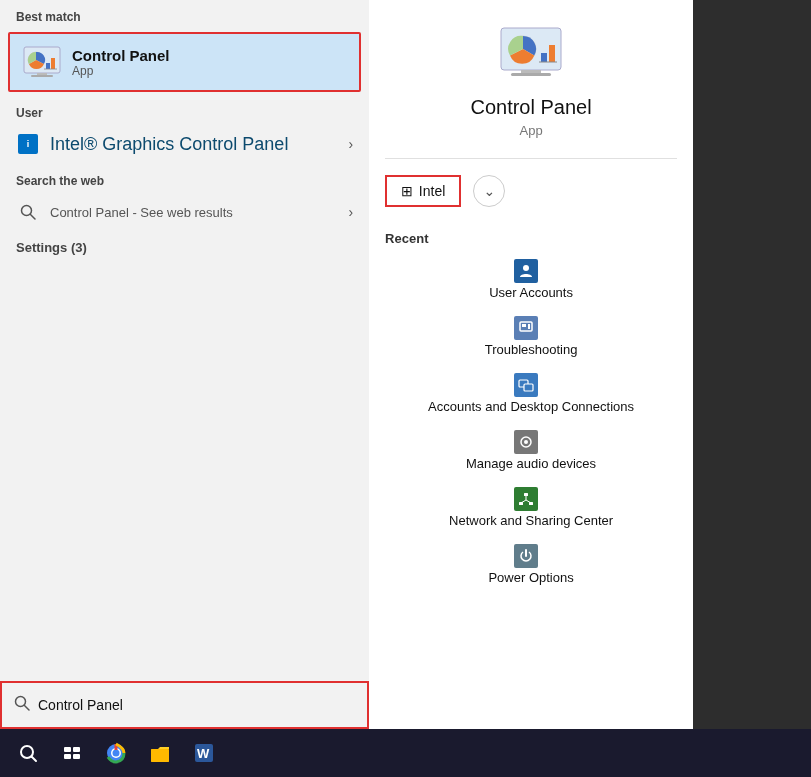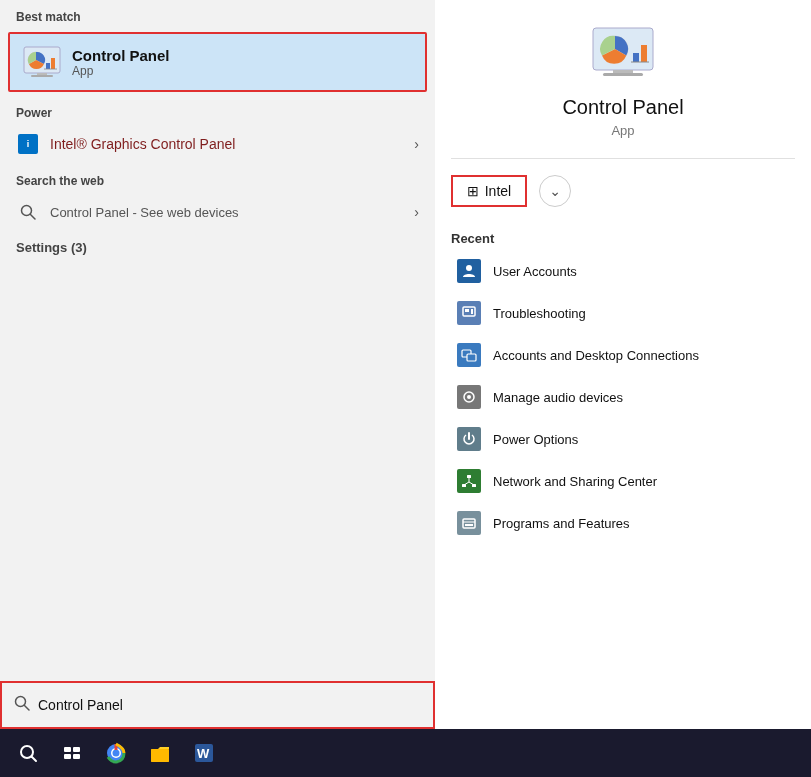--- a/index.html
+++ b/index.html
@@ -9,21 +9,21 @@
       font-family: 'Segoe UI', Arial, sans-serif;
       background: #2d2d2d;
       overflow: hidden;
       position: relative;
     }
 
     .start-menu {
       position: absolute;
       bottom: 48px;
       left: 0;
-      width: 811px;
+      width: 693px;
       height: 729px;
       display: flex;
       background: transparent;
     }
 
     
     .left-panel {
       width: 435px;
       height: 100%;
       background: #f2f2f2;
@@ -78,22 +78,22 @@
     .apps-item .item-icon-small {
       width: 24px;
       height: 24px;
       margin-right: 10px;
       display: flex;
       align-items: center;
       justify-content: center;
       flex-shrink: 0;
     }
     .apps-item .item-label {
-      font-size: 14px;
-      color: #7f1d1d;
+      font-size: 18px;
+      color: #0c4a6e;
       flex: 1;
     }
     .apps-item .arrow {
       font-size: 14px;
       color: #555;
     }
 
     
     .web-item {
       display: flex;
@@ -238,20 +238,21 @@
       overflow-y: auto;
       flex: 1;
     }
 
     .recent-item {
       display: flex;
       align-items: center;
       padding: 7px 4px;
       cursor: pointer;
       border-radius: 2px;
+      flex-direction: column;
     }
     .recent-item .r-icon {
       width: 28px;
       height: 28px;
       margin-right: 10px;
       flex-shrink: 0;
       display: flex;
       align-items: center;
       justify-content: center;
     }
@@ -346,41 +347,41 @@
           <rect x="14" y="30" width="10" height="2" fill="#bbb"></rect>
           <rect x="8" y="32" width="22" height="2" rx="1" fill="#aaa"></rect>
         </svg>
       </div>
       <div class="item-text">
         <div class="item-title">Control Panel</div>
         <div class="item-subtitle">App</div>
       </div>
     </div>
 
-    <div class="section-label">Power</div>
+    <div class="section-label">User</div>
 
     <div class="apps-item">
       <div class="item-icon-small">
         <div class="intel-icon">i</div>
       </div>
       <span class="item-label">Intel® Graphics Control Panel</span>
       <span class="arrow">›</span>
     </div>
 
     <div class="section-label">Search the web</div>
 
     <div class="web-item">
       <div class="search-icon-wrap">
         <svg width="16" height="16" viewBox="0 0 16 16" fill="none">
           <circle cx="6.5" cy="6.5" r="5" stroke="#555" stroke-width="1.5"></circle>
           <line x1="10.5" y1="10.5" x2="15" y2="15" stroke="#555" stroke-width="1.5" stroke-linecap="round"></line>
         </svg>
       </div>
       <span class="web-label">
-        <span>Control Panel</span><span> - See web devices</span>
+        <span>Control Panel</span><span> - See web results</span>
       </span>
       <span class="arrow">›</span>
     </div>
 
     <div class="settings-label">Settings (3)</div>
 
     <div class="spacer"></div>
 
     <div class="search-bar">
       <span class="search-icon">
@@ -473,62 +474,50 @@
           <div class="small-colored-icon icon-gray">
             <svg width="16" height="16" viewBox="0 0 16 16" fill="white">
               <circle cx="8" cy="8" r="5" fill="none" stroke="white" stroke-width="1.5"></circle>
               <circle cx="8" cy="8" r="2" fill="white"></circle>
             </svg>
           </div>
         </div>
         <span class="r-label">Manage audio devices</span>
       </div>
 
-
-      <div class="recent-item">
-        <div class="r-icon">
-          <div class="small-colored-icon" style="background:#607d8b;">
-            <svg width="16" height="16" viewBox="0 0 16 16" fill="white">
-              <path d="M8 2 L8 8" stroke="white" stroke-width="2" stroke-linecap="round"></path>
-              <path d="M5 4 A5 5 0 1 0 11 4" fill="none" stroke="white" stroke-width="1.5"></path>
-            </svg>
-          </div>
-        </div>
-        <span class="r-label">Power Options</span>
-      </div>
 
       <div class="recent-item">
         <div class="r-icon">
           <div class="small-colored-icon" style="background:#2e7d32;">
             <svg width="16" height="16" viewBox="0 0 16 16" fill="white">
               <rect x="6" y="2" width="4" height="3" rx="0.5"></rect>
               <rect x="1" y="11" width="4" height="3" rx="0.5"></rect>
               <rect x="11" y="11" width="4" height="3" rx="0.5"></rect>
               <line x1="8" y1="5" x2="8" y2="9" stroke="white" stroke-width="1"></line>
               <line x1="8" y1="9" x2="3" y2="12" stroke="white" stroke-width="1"></line>
               <line x1="8" y1="9" x2="13" y2="12" stroke="white" stroke-width="1"></line>
             </svg>
           </div>
         </div>
         <span class="r-label">Network and Sharing Center</span>
       </div>
 
-
       <div class="recent-item">
         <div class="r-icon">
-          <div class="small-colored-icon" style="background:#78909c;">
+          <div class="small-colored-icon" style="background:#607d8b;">
             <svg width="16" height="16" viewBox="0 0 16 16" fill="white">
-              <rect x="2" y="4" width="12" height="9" rx="1" fill="none" stroke="white" stroke-width="1.5"></rect>
-              <line x1="2" y1="7" x2="14" y2="7" stroke="white" stroke-width="1"></line>
-              <rect x="4" y="9" width="8" height="2" fill="white"></rect>
+              <path d="M8 2 L8 8" stroke="white" stroke-width="2" stroke-linecap="round"></path>
+              <path d="M5 4 A5 5 0 1 0 11 4" fill="none" stroke="white" stroke-width="1.5"></path>
             </svg>
           </div>
         </div>
-        <span class="r-label">Programs and Features</span>
-      </div>
+        <span class="r-label">Power Options</span>
+      </div>
+
+
 
     </div>
   </div>
 </div>
 
 <div class="taskbar">
   <div class="taskbar-item">
     <svg width="20" height="20" viewBox="0 0 20 20" fill="none">
       <circle cx="9" cy="9" r="6" stroke="white" stroke-width="2"></circle>
       <line x1="13.5" y1="13.5" x2="18" y2="18" stroke="white" stroke-width="2" stroke-linecap="round"></line>

